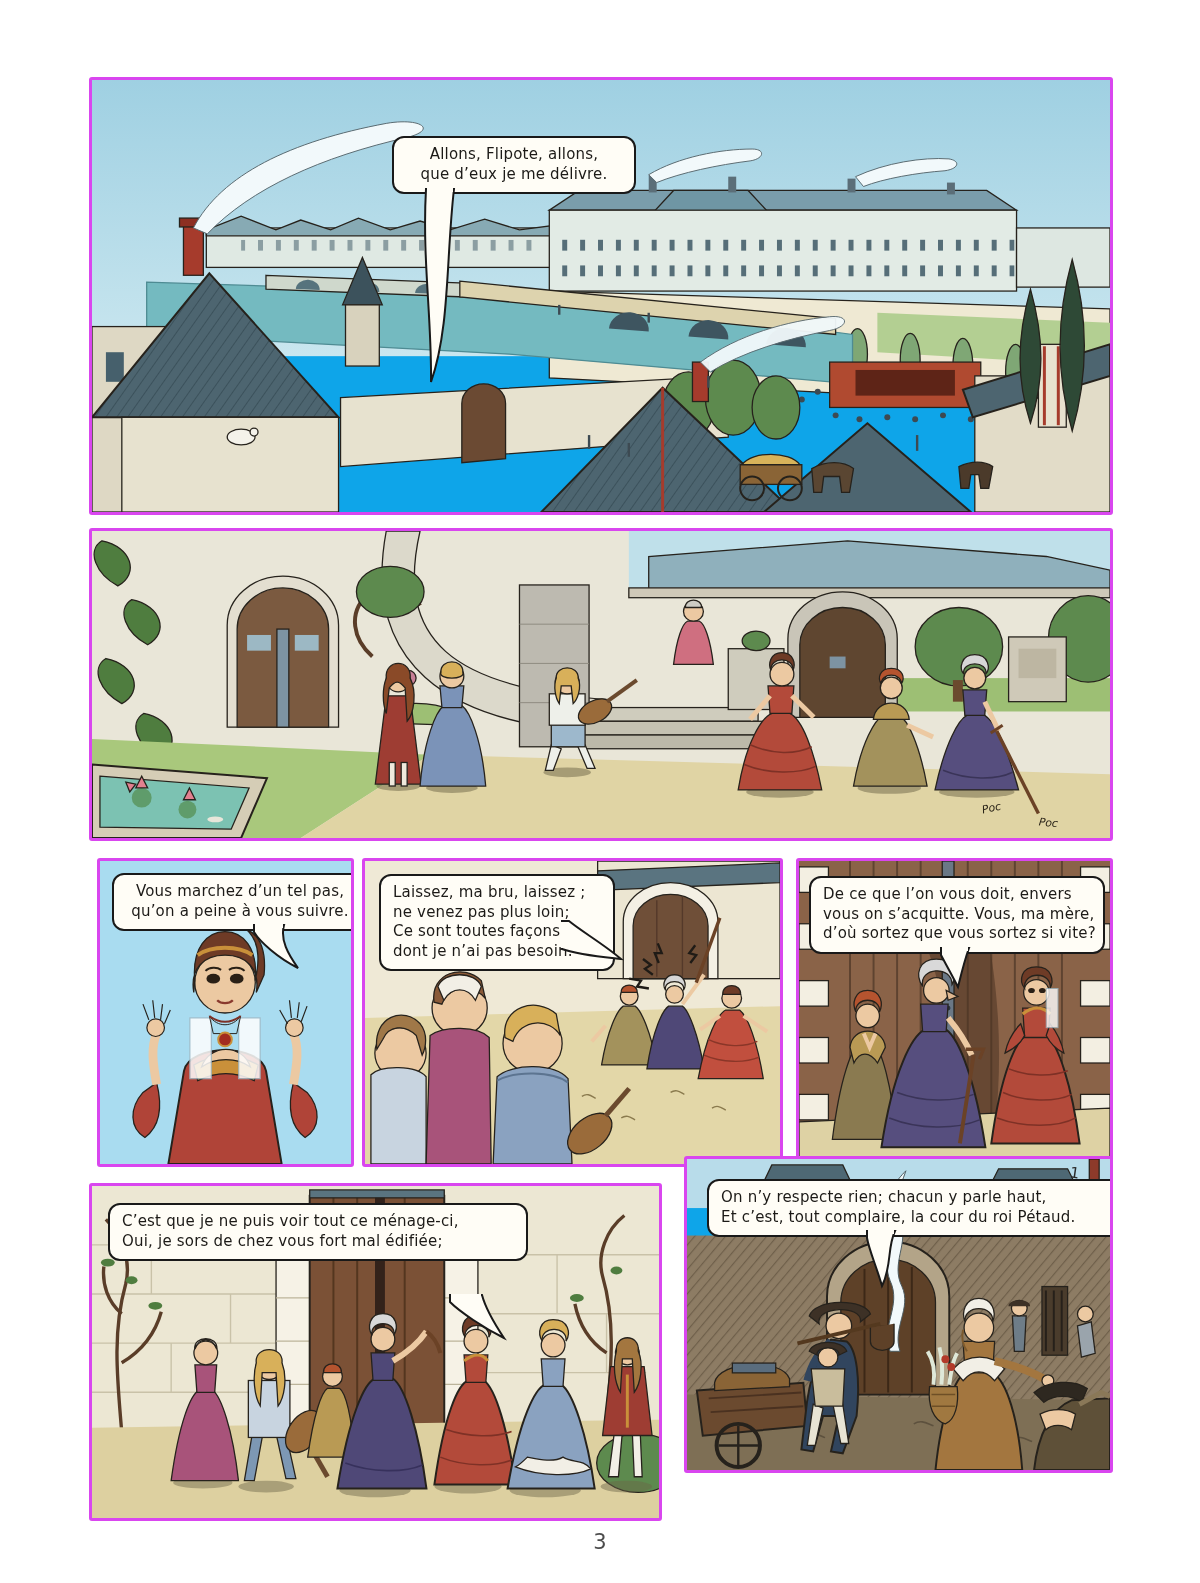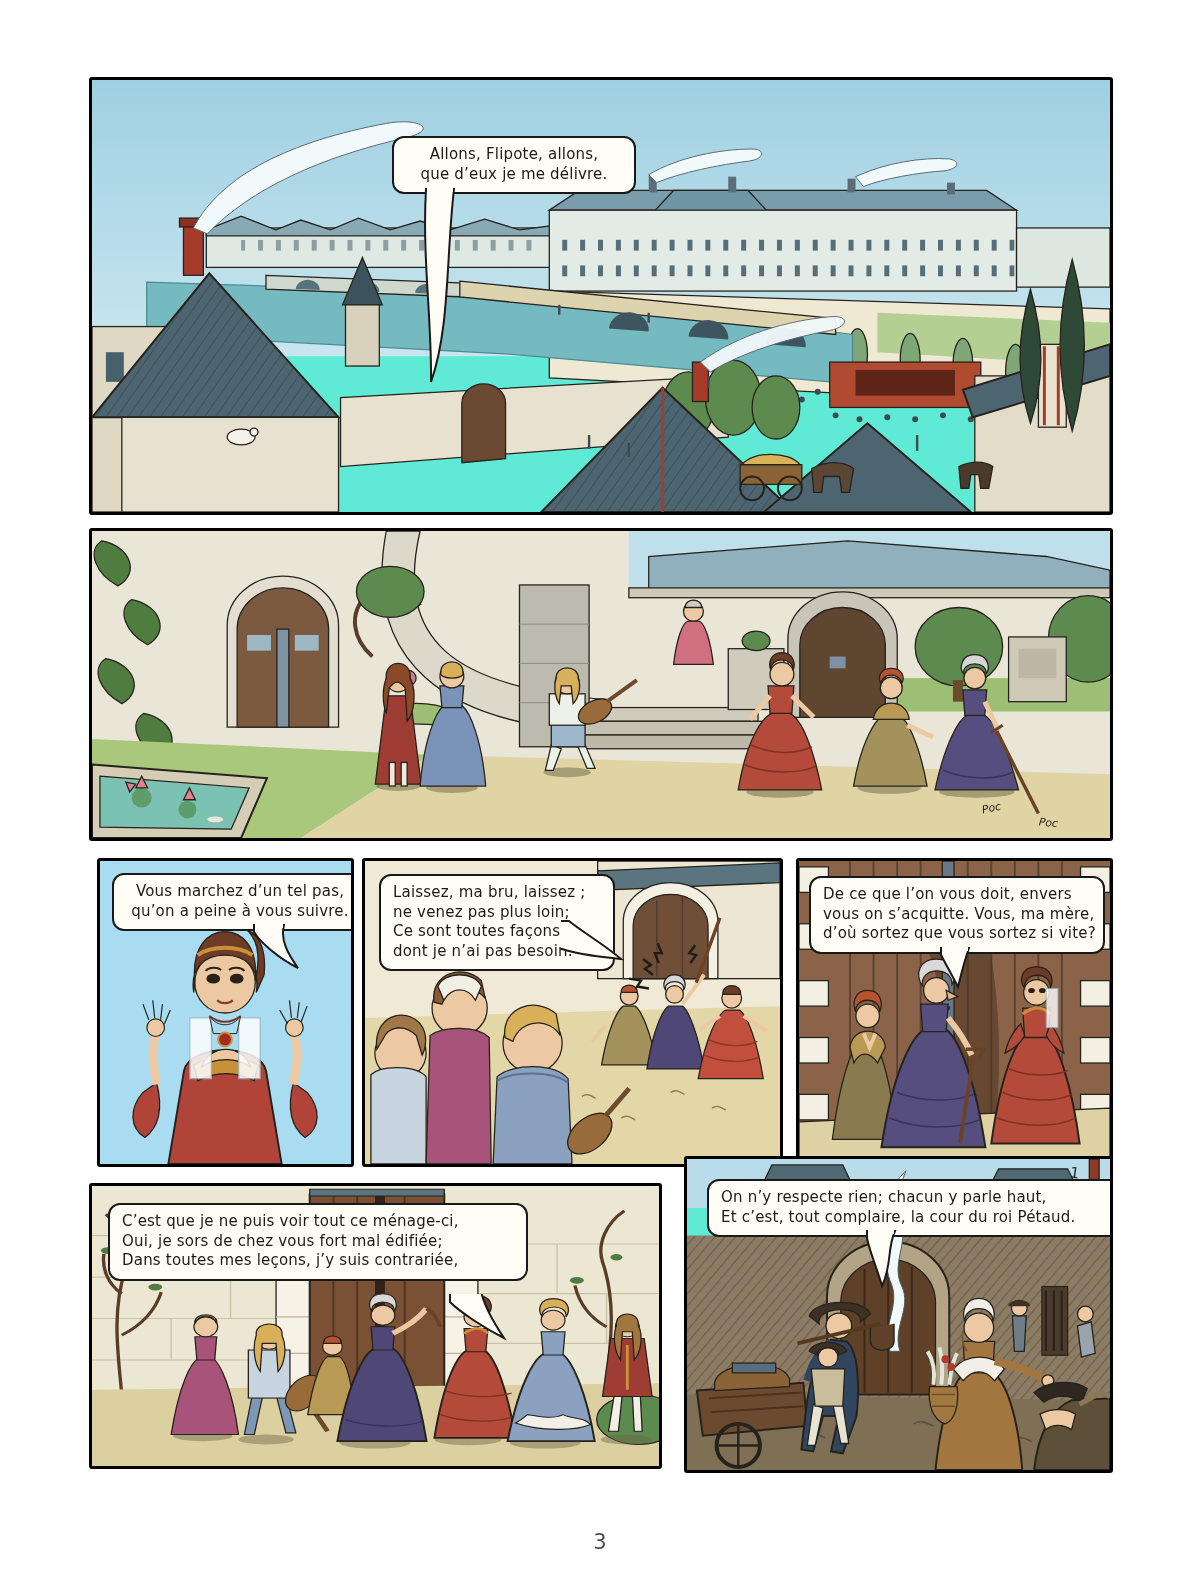--- a/index.html
+++ b/index.html
@@ -1,22 +1,22 @@
 <!DOCTYPE html>
 <html><head>
 <meta charset="utf-8">
 <style>
   html,body{margin:0;padding:0;background:#ffffff;}
   #comic-page{
     position:relative;width:1200px;height:1583px;margin:0 auto;background:#ffffff;
     font-family:"DejaVu Sans",sans-serif;color:#1c1a17;overflow:hidden;
   }
   .panel{
-    position:absolute;border:3px solid #000000;border-radius:3px;
-    overflow:hidden;background:#5eead4;box-sizing:border-box;
+    position:absolute;border:3px solid #d946ef;border-radius:3px;
+    overflow:hidden;background:#0ea5e9;box-sizing:border-box;
   }
   .panel > svg{display:block;width:100%;height:100%;}
   svg .o{stroke:#26221c;stroke-width:1.3px;}
   svg .o2{stroke:#26221c;stroke-width:2px;}
   svg text{font-family:"DejaVu Sans",sans-serif;}
   .bubble{
     position:absolute;background:#fffdf6;border:2.2px solid #191919;border-radius:12px;
     padding:7px 12px 8px 12px;z-index:5;
   }
   .bubble .ln{white-space:nowrap;font-size:15px;line-height:1.3;letter-spacing:.2px;}
@@ -535,21 +535,21 @@
       <div class="ln">vous on s’acquitte. Vous, ma mère,</div>
       <div class="ln">d’où sortez que vous sortez si vite?</div>
 
     </div>
     <svg class="tail" style="left:140px;top:86px;width:36px;height:42px;" viewBox="0 0 36 42">
       <path d="M2,1 L30,1 C25,15 22,28 19,40 C12,26 5,14 2,8 Z"></path>
       <rect x="3" y="0" width="26" height="4"></rect>
     </svg>
   </div>
 
-  <div class="panel" style="left:89px;top:1183px;width:573px;height:286px;">
+  <div class="panel" style="left:89px;top:1183px;width:573px;height:338px;">
     <svg viewBox="0 0 573 338" preserveAspectRatio="none">
       <rect x="0" y="0" width="573" height="338" fill="#ece7d3"></rect>
       <g stroke="#c9c2a8" stroke-width="1.4" fill="none">
         <line x1="0" y1="60" x2="240" y2="60"></line>
           <line x1="0" y1="110" x2="240" y2="110"></line>
         <line x1="0" y1="160" x2="230" y2="160"></line>
           <line x1="0" y1="210" x2="220" y2="210"></line>
         <line x1="60" y1="60" x2="60" y2="110"></line>
           <line x1="140" y1="110" x2="140" y2="160"></line>
         <line x1="80" y1="160" x2="80" y2="210"></line>
@@ -651,21 +651,20 @@
         <path d="M548,296 L546,250 L554,250 L556,296 Z" fill="#f2efe6" class="o"></path>
         <path d="M516,254 L524,184 L558,184 L566,254 Z" fill="#9e3d33" class="o"></path>
         <line x1="541" y1="192" x2="541" y2="246" stroke="#c9903a" stroke-width="3"></line>
         <circle cx="541" cy="170" r="12" fill="#ecc9a2" class="o"></circle>
         <path d="M530,168 C528,150 554,150 552,168 C558,182 554,202 548,210 L546,176 L536,176 L534,210 C528,200 526,182 530,168 Z" fill="#a3763f" class="o"></path>
       </g>
     </svg>
     <div class="bubble" style="left:16px;top:17px;width:392px;">
       <div class="ln">C’est que je ne puis voir tout ce ménage-ci,</div>
       <div class="ln">Oui, je sors de chez vous fort mal édifiée;</div>
-      <div class="ln">Dans toutes mes leçons, j’y suis contrariée,</div>
     </div>
     <svg class="tail" style="left:356px;top:108px;width:58px;height:46px;" viewBox="0 0 58 46">
       <path d="M2,1 L34,1 C38,16 48,32 56,44 C36,34 12,18 2,8 Z"></path>
       <rect x="3" y="0" width="30" height="4"></rect>
     </svg>
   </div>
 
   <div class="panel" style="left:684px;top:1156px;width:429px;height:317px;">
     <svg viewBox="0 0 429 317" preserveAspectRatio="none">
       <defs>

